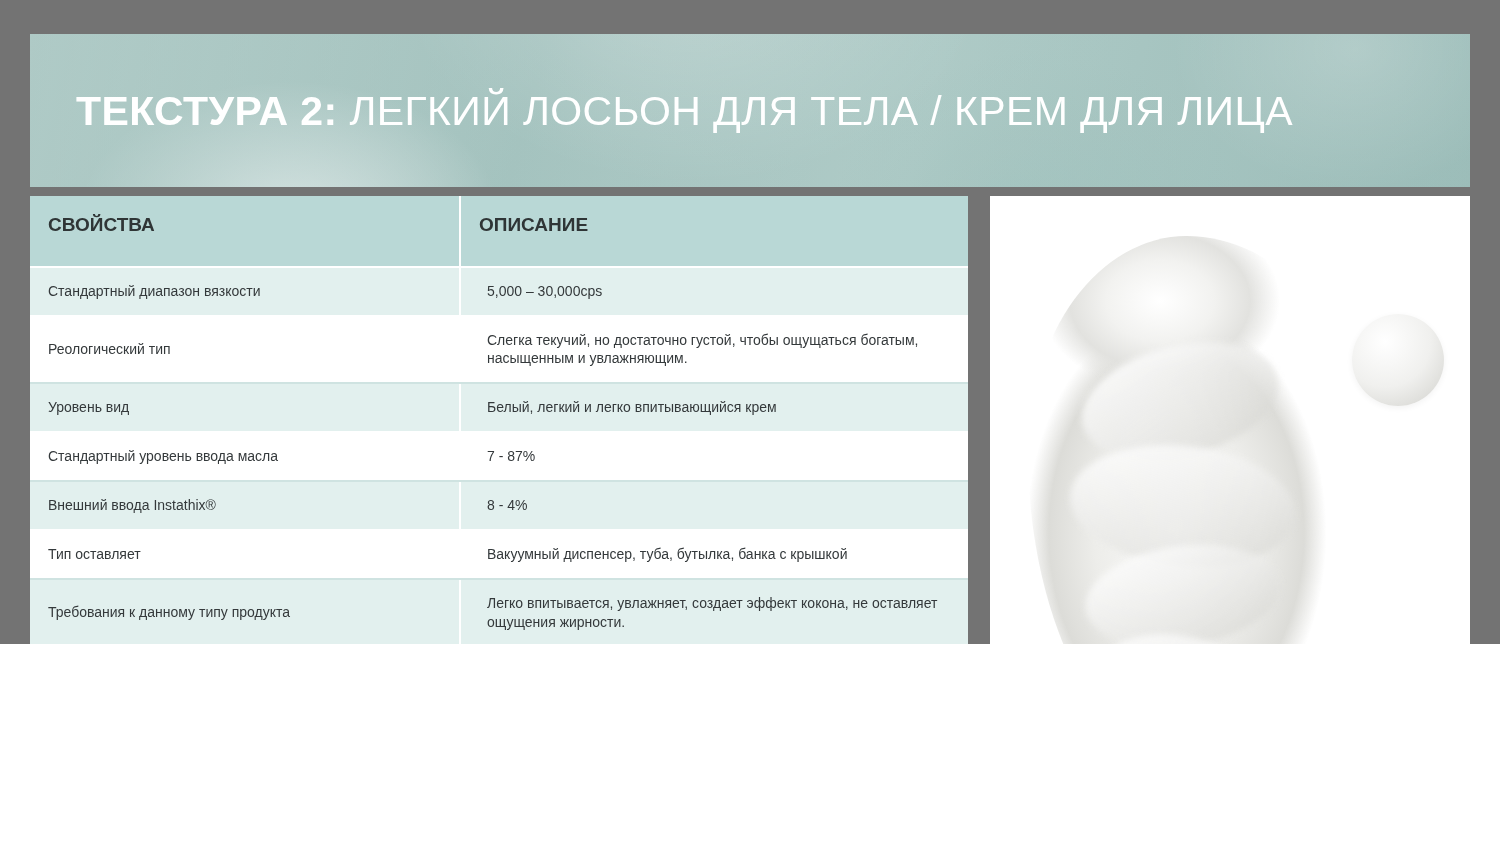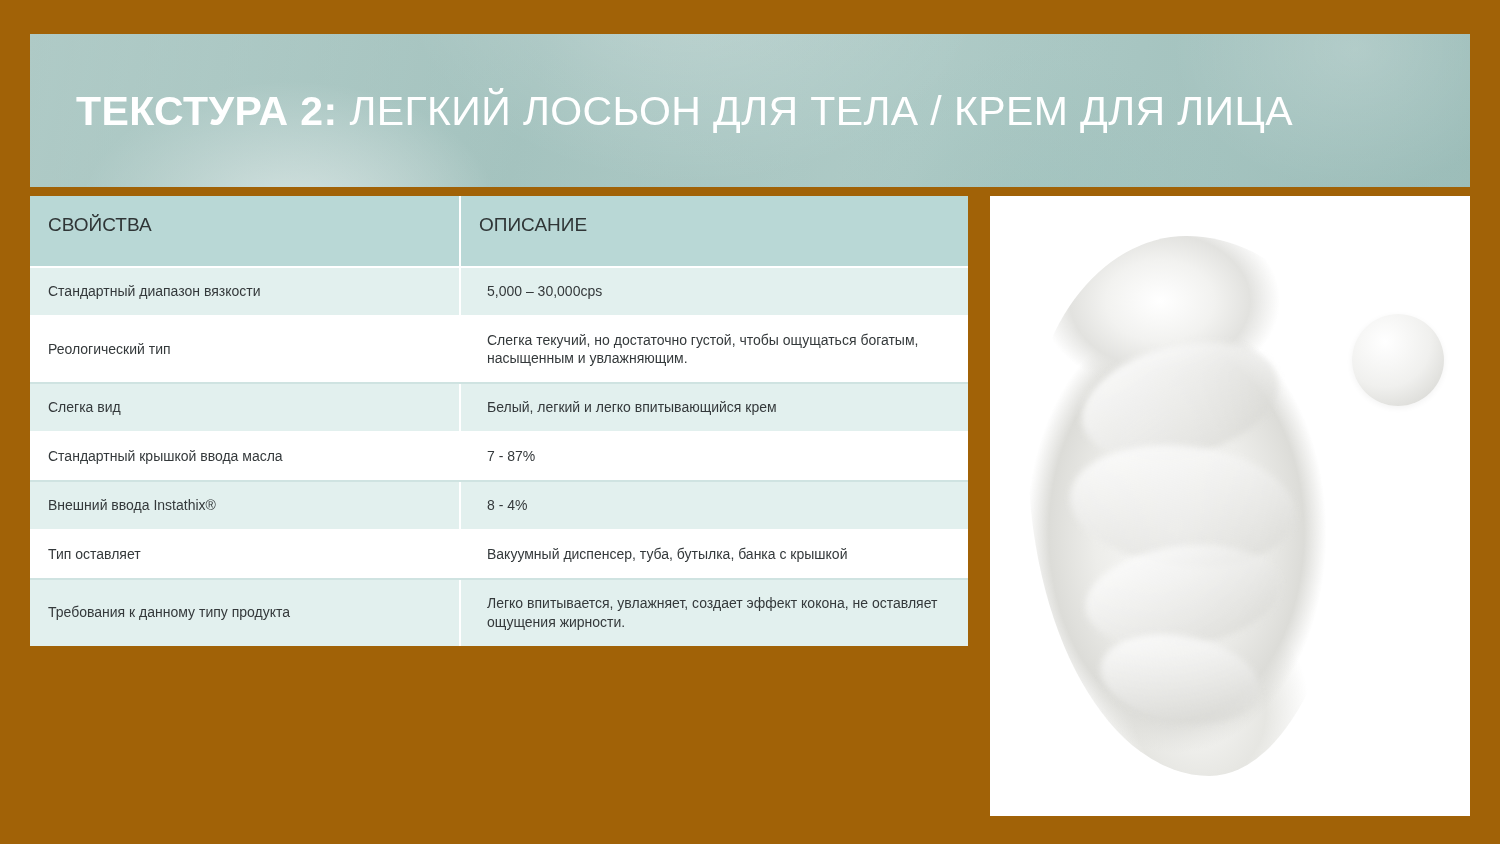--- a/index.html
+++ b/index.html
@@ -7,22 +7,22 @@
     margin: 0;
     padding: 0;
     width: 1500px;
     height: 844px;
     background: #ffffff;
     font-family: "Liberation Sans", sans-serif;
   }
   .slide {
     position: relative;
     width: 1500px;
-    height: 844px;
-    background: #a16207;
+    height: 644px;
+    background: #737373;
     overflow: hidden;
   }
 
   
   .header-banner {
     position: absolute;
     left: 30px;
     top: 34px;
     width: 1440px;
     height: 153px;
@@ -78,21 +78,21 @@
     font-size: 14px;
     color: #33393b;
     line-height: 1.35;
     border-bottom: 2px solid #ffffff;
     border-right: 2px solid #ffffff;
   }
   .table th:last-child, .table td:last-child { border-right: none; }
 
   .table thead th {
     background: #b9d8d6;
-    font-weight: normal;
+    font-weight: bold;
     font-size: 19px;
     color: #2f3536;
     height: 60px;
     padding-top: 16px;
     padding-bottom: 28px;
   }
   .table tbody tr.alt td { background: #e2f0ee; }
   .table tbody tr.plain td { background: #ffffff; }
   .table tbody tr.plain td { border-bottom: 2px solid #cfe3e1; }
   .table tbody tr:last-child td { border-bottom: none; }
@@ -170,25 +170,25 @@
     <tbody>
       <tr class="alt">
         <td class="key">Стандартный диапазон вязкости</td>
         <td class="val">5,000 – 30,000cps</td>
       </tr>
       <tr class="plain">
         <td class="key">Реологический тип</td>
         <td class="val">Слегка текучий, но достаточно густой, чтобы ощущаться богатым, насыщенным и увлажняющим.</td>
       </tr>
       <tr class="alt">
-        <td class="key">Слегка вид</td>
+        <td class="key">Уровень вид</td>
         <td class="val">Белый, легкий и легко впитывающийся крем</td>
       </tr>
       <tr class="plain">
-        <td class="key">Стандартный крышкой ввода масла</td>
+        <td class="key">Стандартный уровень ввода масла</td>
         <td class="val">7 - 87%</td>
       </tr>
       <tr class="alt">
         <td class="key">Внешний ввода Instathix®</td>
         <td class="val">8 - 4%</td>
       </tr>
       <tr class="plain">
         <td class="key">Тип оставляет</td>
         <td class="val">Вакуумный диспенсер, туба, бутылка, банка с крышкой</td>
       </tr>

